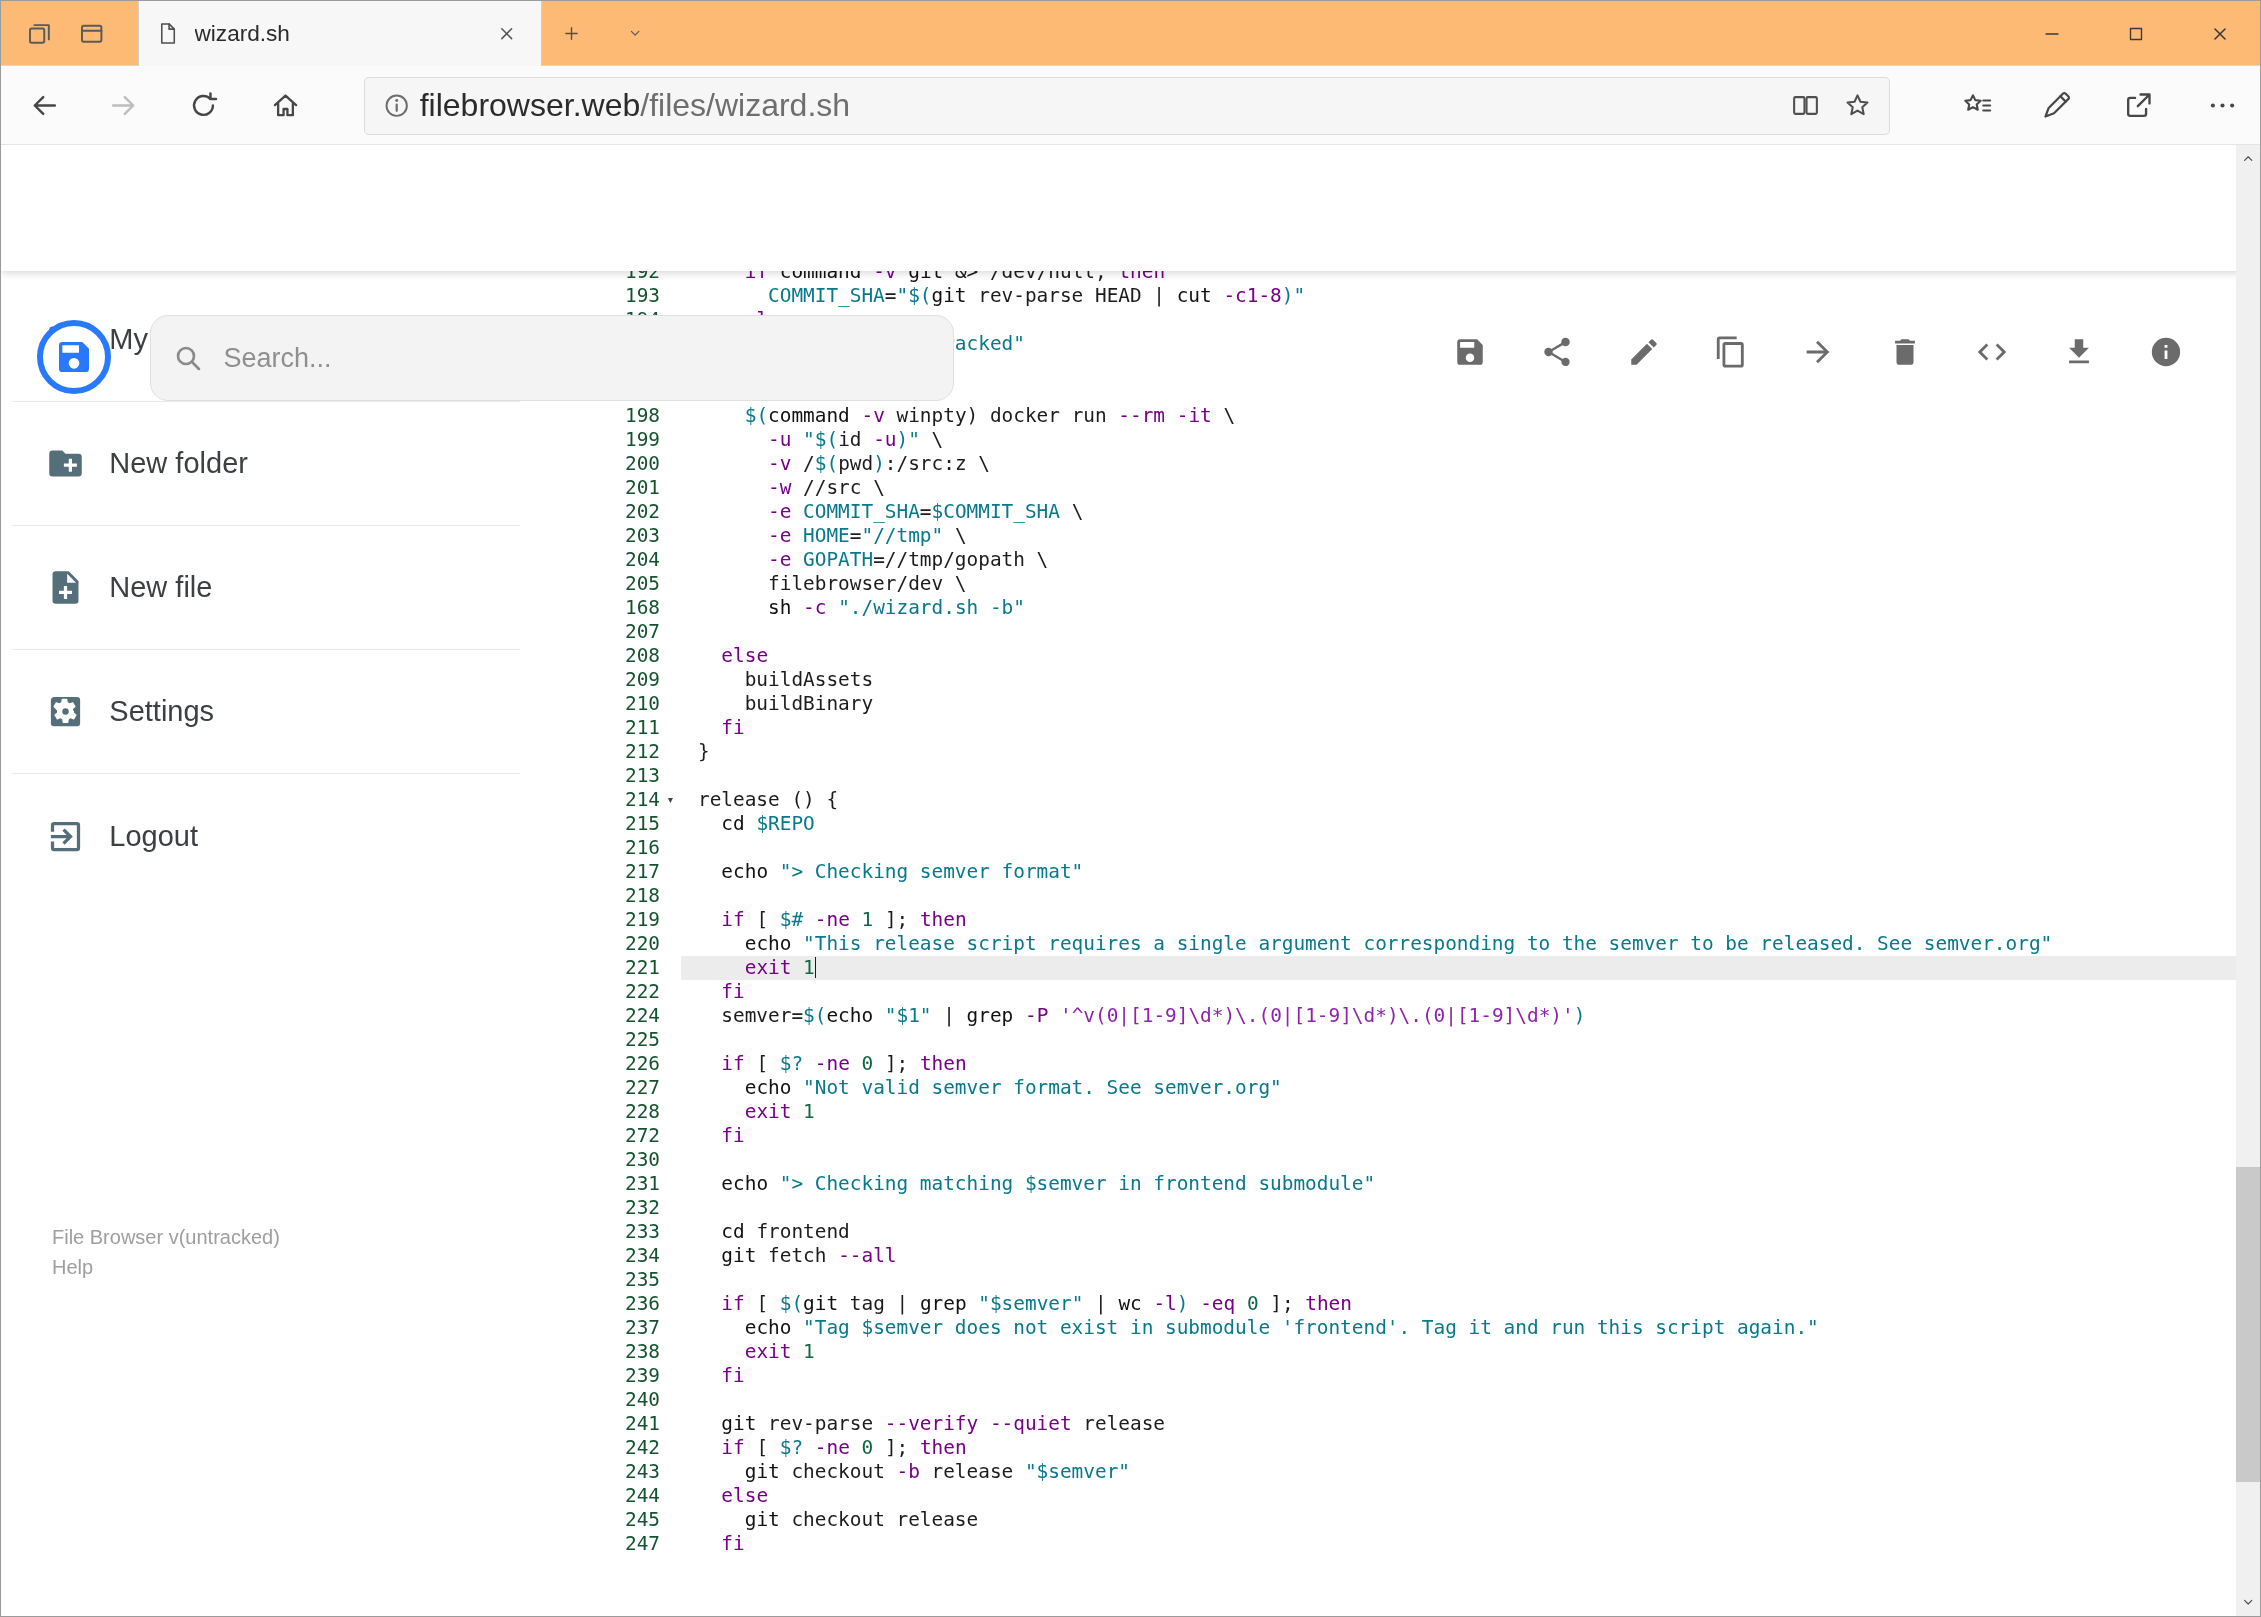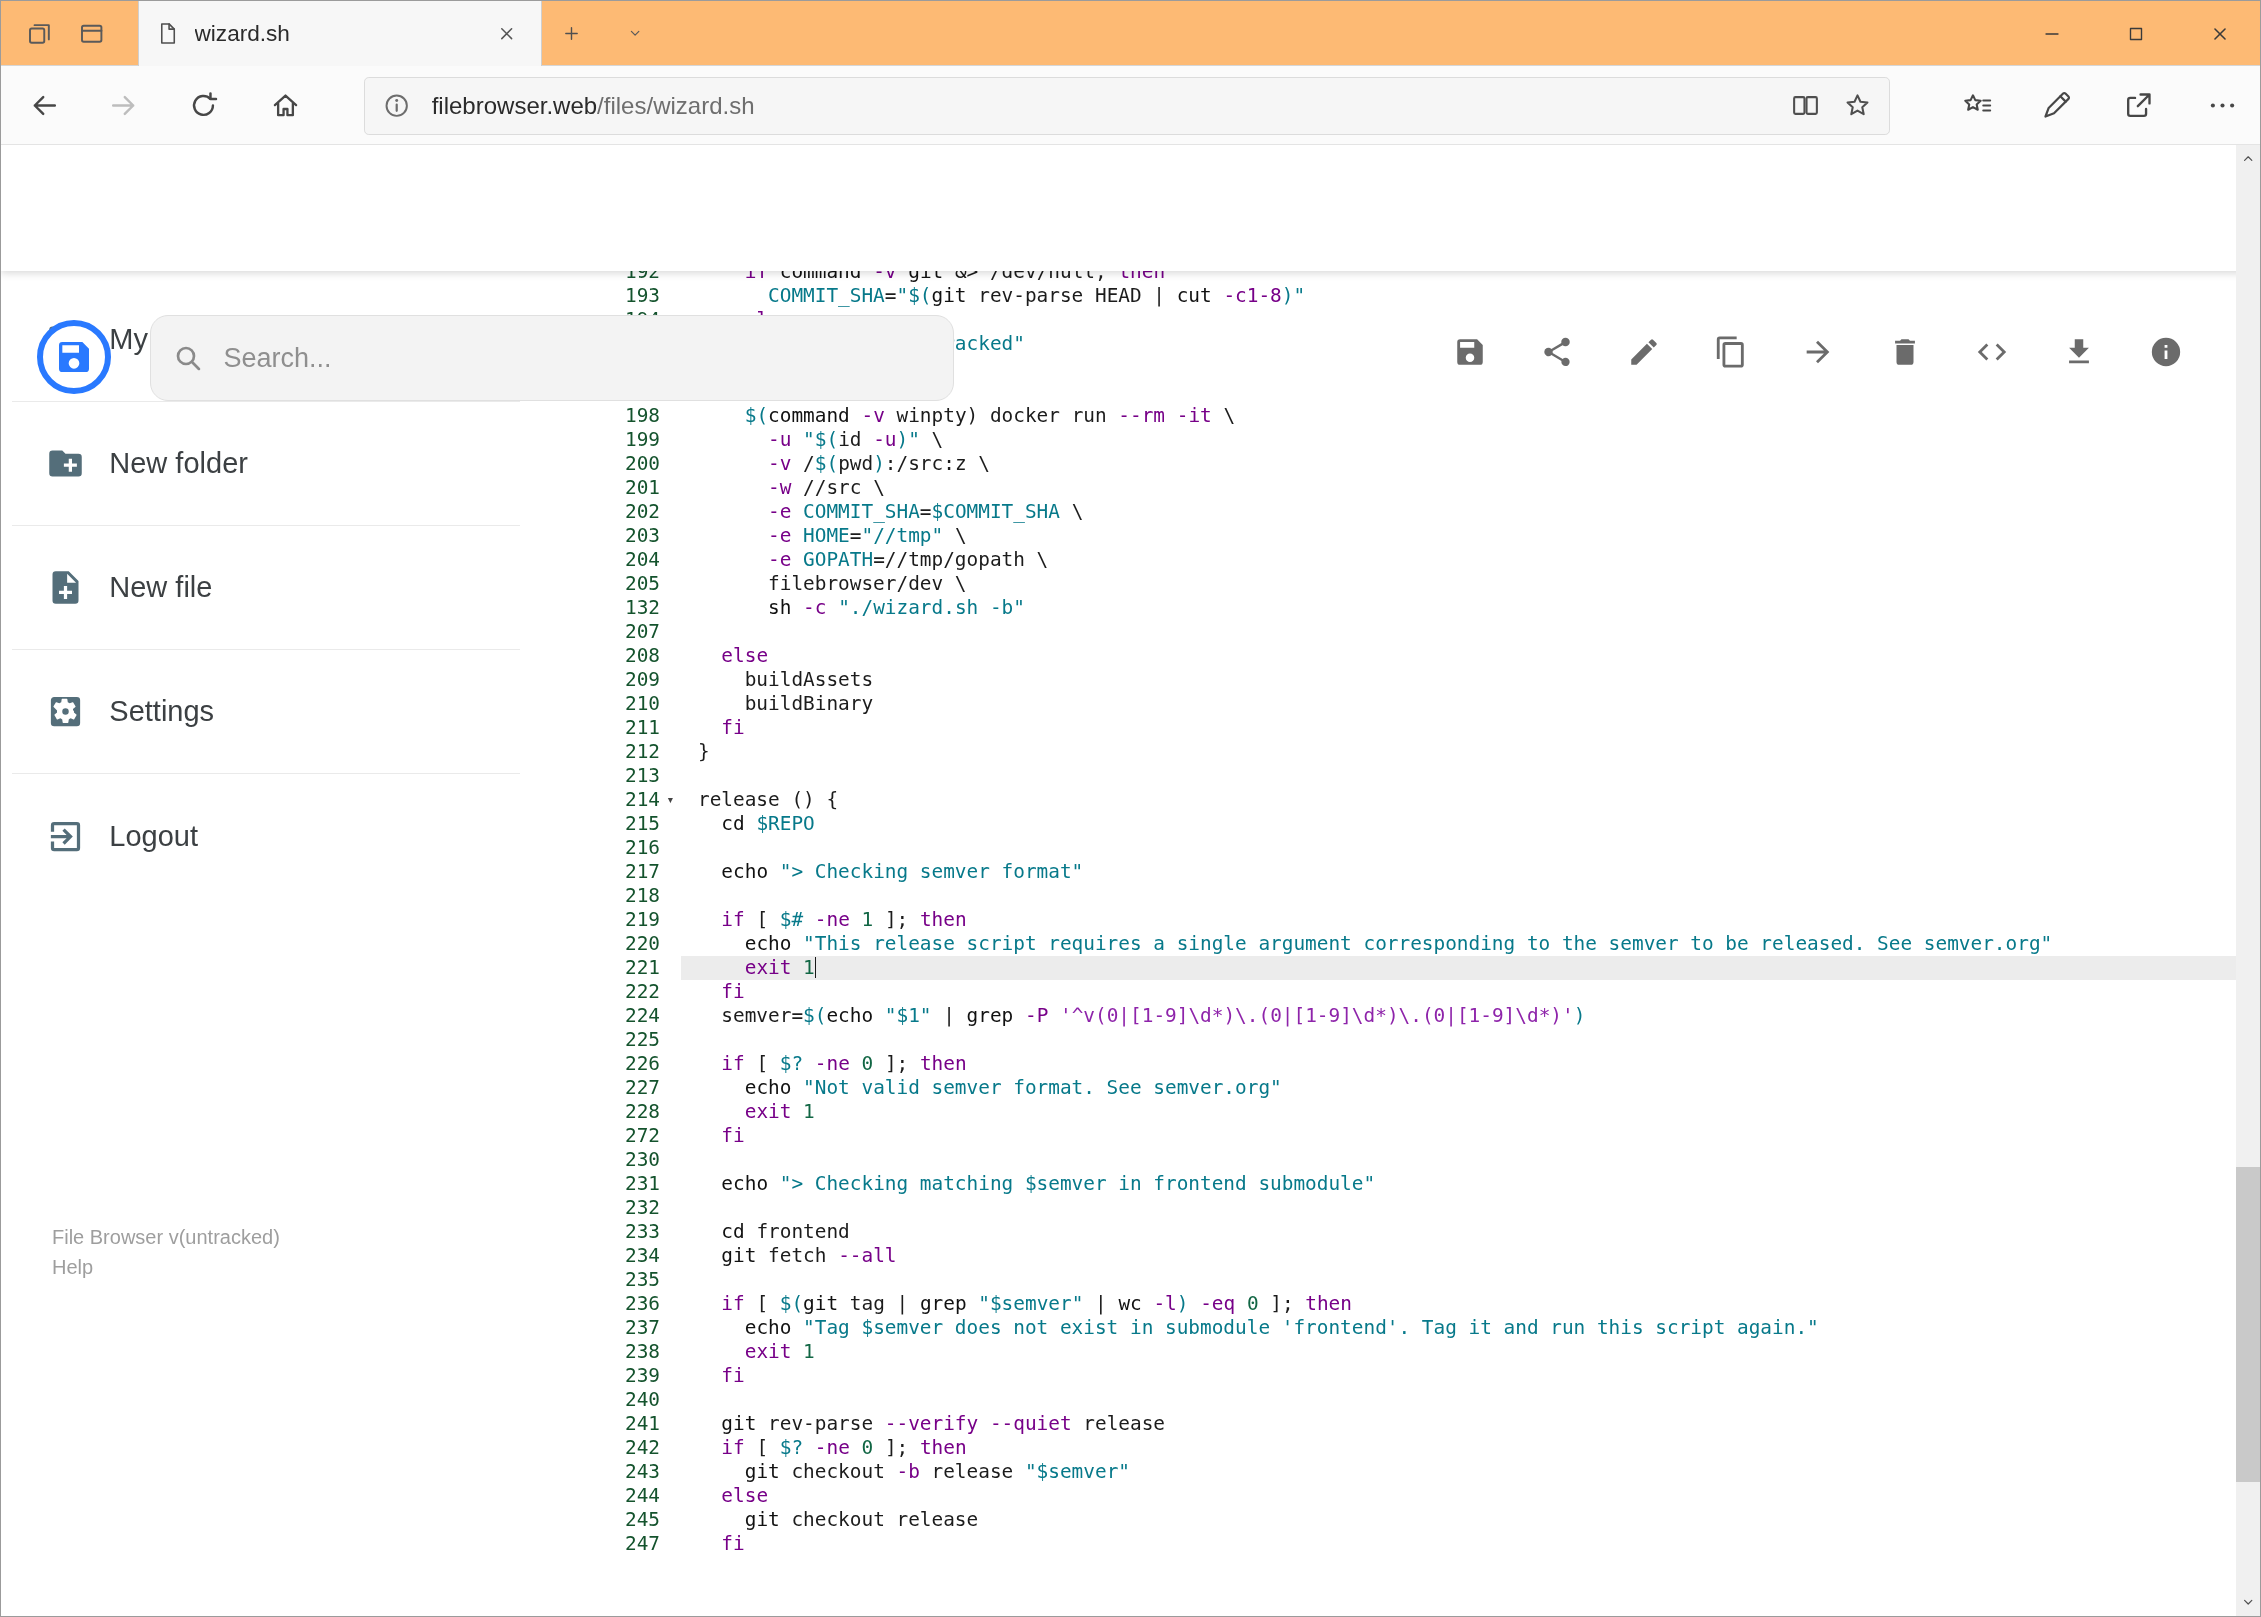--- a/index.html
+++ b/index.html
@@ -28,21 +28,21 @@
   .win-btn .ic{width:22px;height:22px}
 
   
   .addressbar{position:absolute;top:65px;left:0;width:2261px;height:79px;background:#fbfbfb;
     border-bottom:0.8px solid #e4e4e4;z-index:7}
   .nav-btn{position:absolute;top:11.3px;width:57px;height:57px;color:#474747;padding:13px}
   .nav-btn.disabled{color:#bdbdbd}
   .urlbox{position:absolute;left:363px;top:10.5px;width:1526px;height:58px;background:#f6f6f6;
     border:0.8px solid #dcdcdc;border-radius:4.8px;display:flex;align-items:center;padding:0 9.7px}
   .url-info{width:44px;height:44px;color:#6d6d6d;padding:7.3px;flex:none}
-  .url-text{font-size:24px;flex:1;white-space:nowrap;overflow:hidden;margin-left:13px}
+  .url-text{font-size:32px;flex:1;white-space:nowrap;overflow:hidden;margin-left:1px}
   .url-domain{color:#2b2b2b}
   .url-path{color:#6e6e6e}
   .url-action{width:44px;height:44px;padding:6.5px;color:#4f4f4f;flex:none;margin-left:8px}
   .addr-right-btn{position:absolute;top:11.3px;width:57px;height:57px;color:#474747;padding:12px}
 
   
   .app-header{position:absolute;top:144px;left:0;width:2261px;height:126px;background:#fff;
     box-shadow:0 2.4px 8px rgba(0,0,0,.16);z-index:5}
   .logo{position:absolute;left:36px;top:175px;width:74px;height:74px;border-radius:50%;
     border:6.5px solid var(--accent-blue);background:#fff;display:flex;align-items:center;justify-content:center}
@@ -333,21 +333,21 @@
         <div class="cl"><span class="ln">196</span><span class="fold"></span><span class="ct"><span class="tk-p">    </span><span class="tk-kw">fi</span></span></div>
         <div class="cl"><span class="ln">197</span><span class="fold"></span><span class="ct"></span></div>
         <div class="cl"><span class="ln">198</span><span class="fold"></span><span class="ct"><span class="tk-p">    </span><span class="tk-var">$(</span><span class="tk-bi">command</span><span class="tk-p"> </span><span class="tk-fl">-v</span><span class="tk-p"> winpty) docker run </span><span class="tk-fl">--rm</span><span class="tk-p"> </span><span class="tk-fl">-it</span><span class="tk-p"> \</span></span></div>
         <div class="cl"><span class="ln">199</span><span class="fold"></span><span class="ct"><span class="tk-p">      </span><span class="tk-fl">-u</span><span class="tk-p"> </span><span class="tk-str">"$(</span><span class="tk-p">id </span><span class="tk-fl">-u</span><span class="tk-str">)"</span><span class="tk-p"> \</span></span></div>
         <div class="cl"><span class="ln">200</span><span class="fold"></span><span class="ct"><span class="tk-p">      </span><span class="tk-fl">-v</span><span class="tk-p"> /</span><span class="tk-var">$(</span><span class="tk-p">pwd</span><span class="tk-var">)</span><span class="tk-p">:/src:z \</span></span></div>
         <div class="cl"><span class="ln">201</span><span class="fold"></span><span class="ct"><span class="tk-p">      </span><span class="tk-fl">-w</span><span class="tk-p"> //src \</span></span></div>
         <div class="cl"><span class="ln">202</span><span class="fold"></span><span class="ct"><span class="tk-p">      </span><span class="tk-fl">-e</span><span class="tk-p"> </span><span class="tk-var">COMMIT_SHA</span><span class="tk-p">=</span><span class="tk-var">$COMMIT_SHA</span><span class="tk-p"> \</span></span></div>
         <div class="cl"><span class="ln">203</span><span class="fold"></span><span class="ct"><span class="tk-p">      </span><span class="tk-fl">-e</span><span class="tk-p"> </span><span class="tk-var">HOME</span><span class="tk-p">=</span><span class="tk-str">"//tmp"</span><span class="tk-p"> \</span></span></div>
         <div class="cl"><span class="ln">204</span><span class="fold"></span><span class="ct"><span class="tk-p">      </span><span class="tk-fl">-e</span><span class="tk-p"> </span><span class="tk-var">GOPATH</span><span class="tk-p">=//tmp/gopath \</span></span></div>
         <div class="cl"><span class="ln">205</span><span class="fold"></span><span class="ct"><span class="tk-p">      filebrowser/dev \</span></span></div>
-        <div class="cl"><span class="ln">132</span><span class="fold"></span><span class="ct"><span class="tk-p">      </span><span class="tk-bi">sh</span><span class="tk-p"> </span><span class="tk-fl">-c</span><span class="tk-p"> </span><span class="tk-str">"./wizard.sh -b"</span></span></div>
+        <div class="cl"><span class="ln">168</span><span class="fold"></span><span class="ct"><span class="tk-p">      </span><span class="tk-bi">sh</span><span class="tk-p"> </span><span class="tk-fl">-c</span><span class="tk-p"> </span><span class="tk-str">"./wizard.sh -b"</span></span></div>
         <div class="cl"><span class="ln">207</span><span class="fold"></span><span class="ct"></span></div>
         <div class="cl"><span class="ln">208</span><span class="fold"></span><span class="ct"><span class="tk-p">  </span><span class="tk-kw">else</span></span></div>
         <div class="cl"><span class="ln">209</span><span class="fold"></span><span class="ct"><span class="tk-p">    buildAssets</span></span></div>
         <div class="cl"><span class="ln">210</span><span class="fold"></span><span class="ct"><span class="tk-p">    buildBinary</span></span></div>
         <div class="cl"><span class="ln">211</span><span class="fold"></span><span class="ct"><span class="tk-p">  </span><span class="tk-kw">fi</span></span></div>
         <div class="cl"><span class="ln">212</span><span class="fold"></span><span class="ct"><span class="tk-p">}</span></span></div>
         <div class="cl"><span class="ln">213</span><span class="fold"></span><span class="ct"></span></div>
         <div class="cl"><span class="ln">214</span><span class="fold">▾</span><span class="ct"><span class="tk-p">release () {</span></span></div>
         <div class="cl"><span class="ln">215</span><span class="fold"></span><span class="ct"><span class="tk-p">  </span><span class="tk-bi">cd</span><span class="tk-p"> </span><span class="tk-var">$REPO</span></span></div>
         <div class="cl"><span class="ln">216</span><span class="fold"></span><span class="ct"></span></div>

